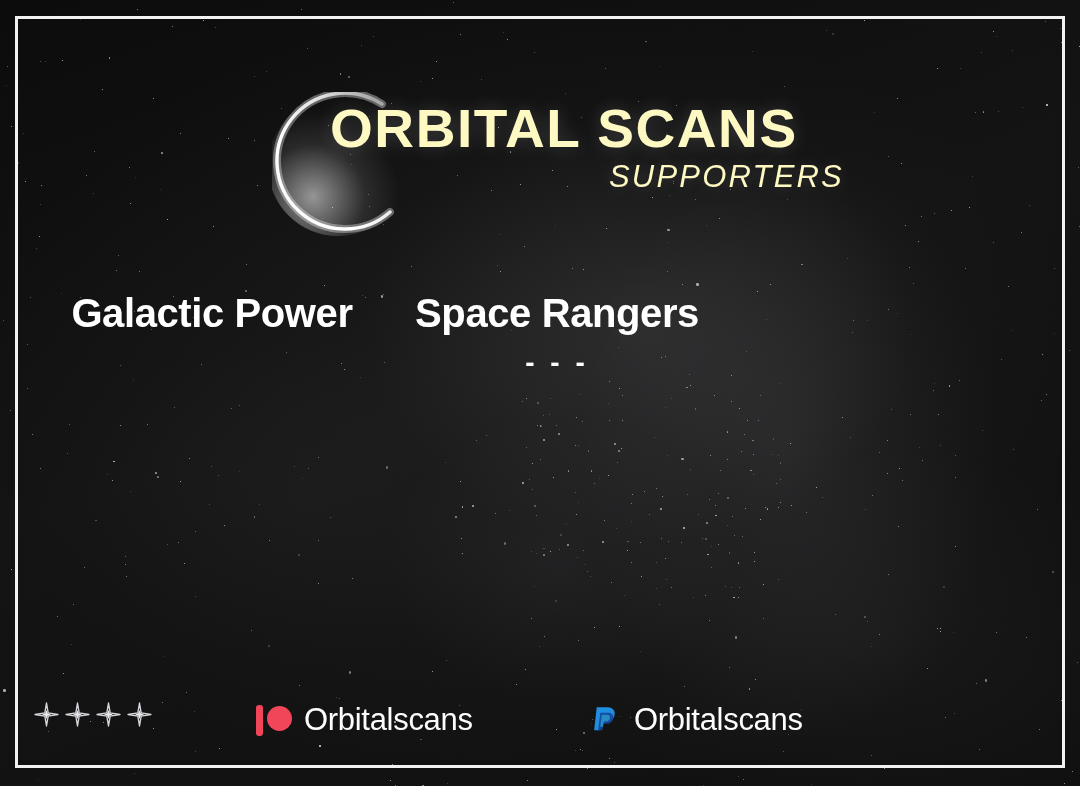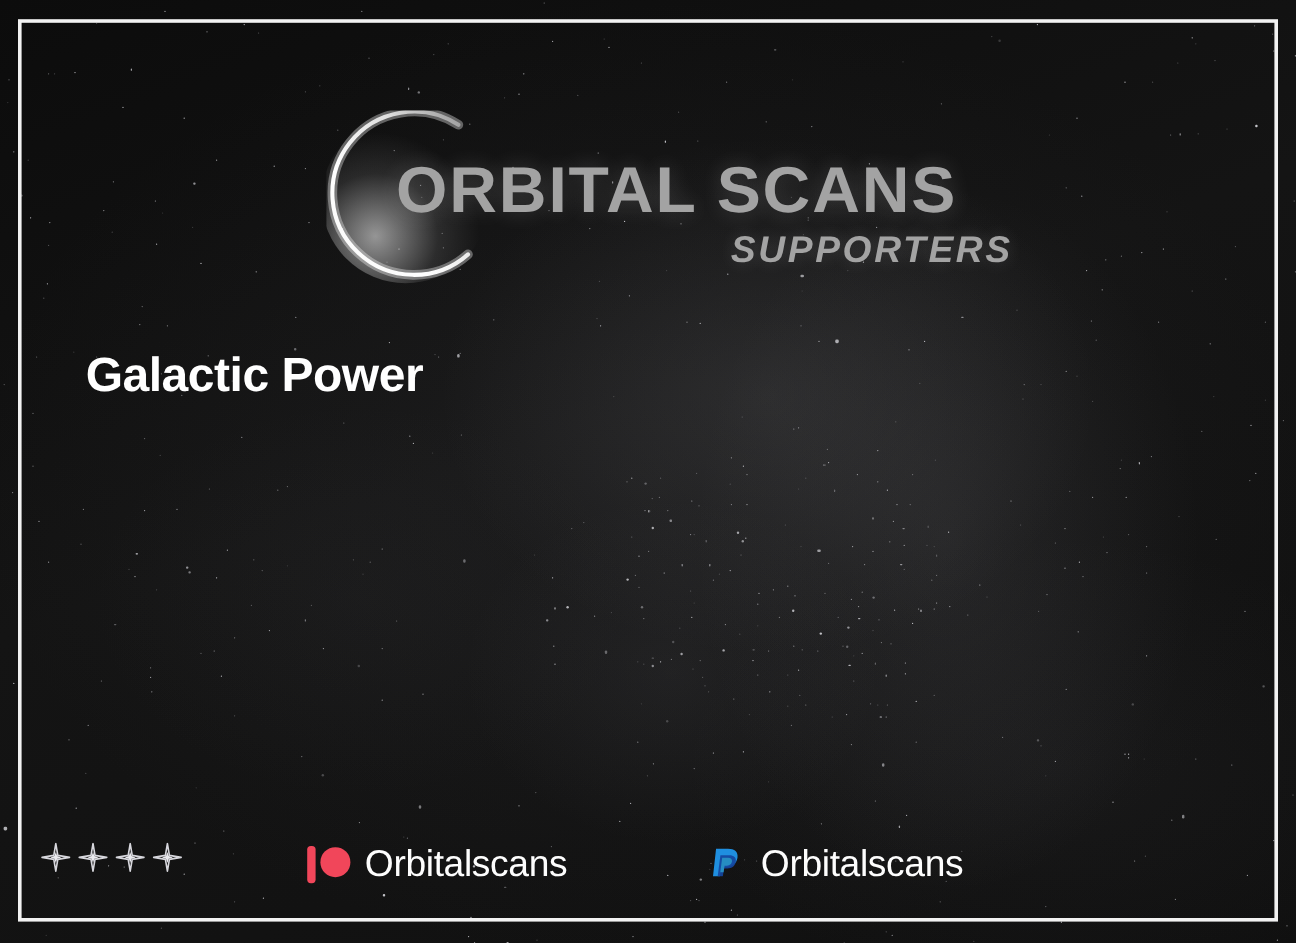--- a/index.html
+++ b/index.html
@@ -37,33 +37,33 @@
     pointer-events:none;
   }
   
   .header{
     position:absolute;left:0;right:0;top:40px;height:170px;
   }
   .moon{
     position:absolute;left:272px;top:52px;width:140px;height:148px;
   }
   .brand{
-    position:absolute;left:330px;top:92px;width:520px;
-    color:#a3a3a3;
+    position:absolute;left:330px;top:61px;width:520px;
+    color:#fef9c3;
   }
   .brand-main{
     font-size:54px;line-height:54px;font-weight:700;
     letter-spacing:1.5px;text-transform:uppercase;
     font-stretch:condensed;
     text-shadow:0 0 18px rgba(255,255,255,0.18);
     white-space:nowrap;
     transform:scaleX(1.02);transform-origin:left center;
   }
   .brand-sub{
-    font-size:31px;line-height:31px;font-weight:700;
+    font-size:31px;line-height:31px;font-weight:400;
     letter-spacing:2.2px;text-transform:uppercase;
     font-style:italic;text-align:right;
     padding-right:6px;margin-top:6px;
     text-shadow:0 0 14px rgba(255,255,255,0.16);
   }
   
   .tiers{
     position:absolute;left:0;right:0;top:290px;
     display:flex;align-items:flex-start;
   }
@@ -697,20 +697,26 @@
       <div class="brand-sub">SUPPORTERS</div>
     </div>
   </div>
 
   <div class="tiers">
 
     <div class="tier tier-galactic">
       <div class="tier-title">Galactic Power</div>
     </div>
 
+    <div class="tier tier-space">
+      <div class="tier-title">Space Rangers</div>
+      <div class="tier-list">
+        <div class="tier-empty">- - -</div>
+      </div>
+    </div>
 
 
   </div>
 
   <div class="footer">
 
     <div class="sparkles">
       <svg width="25" height="25" viewBox="0 0 24 24">
         <path d="M12 1 L13.6 10.4 L23 12 L13.6 13.6 L12 23 L10.4 13.6 L1 12 L10.4 10.4 Z" fill="none" stroke="#d7d7dd" stroke-width="1.3" stroke-linejoin="round"></path>
         <path d="M12 7.6 L13.1 10.9 L16.4 12 L13.1 13.1 L12 16.4 L10.9 13.1 L7.6 12 L10.9 10.9 Z" fill="#eaeaef"></path>

